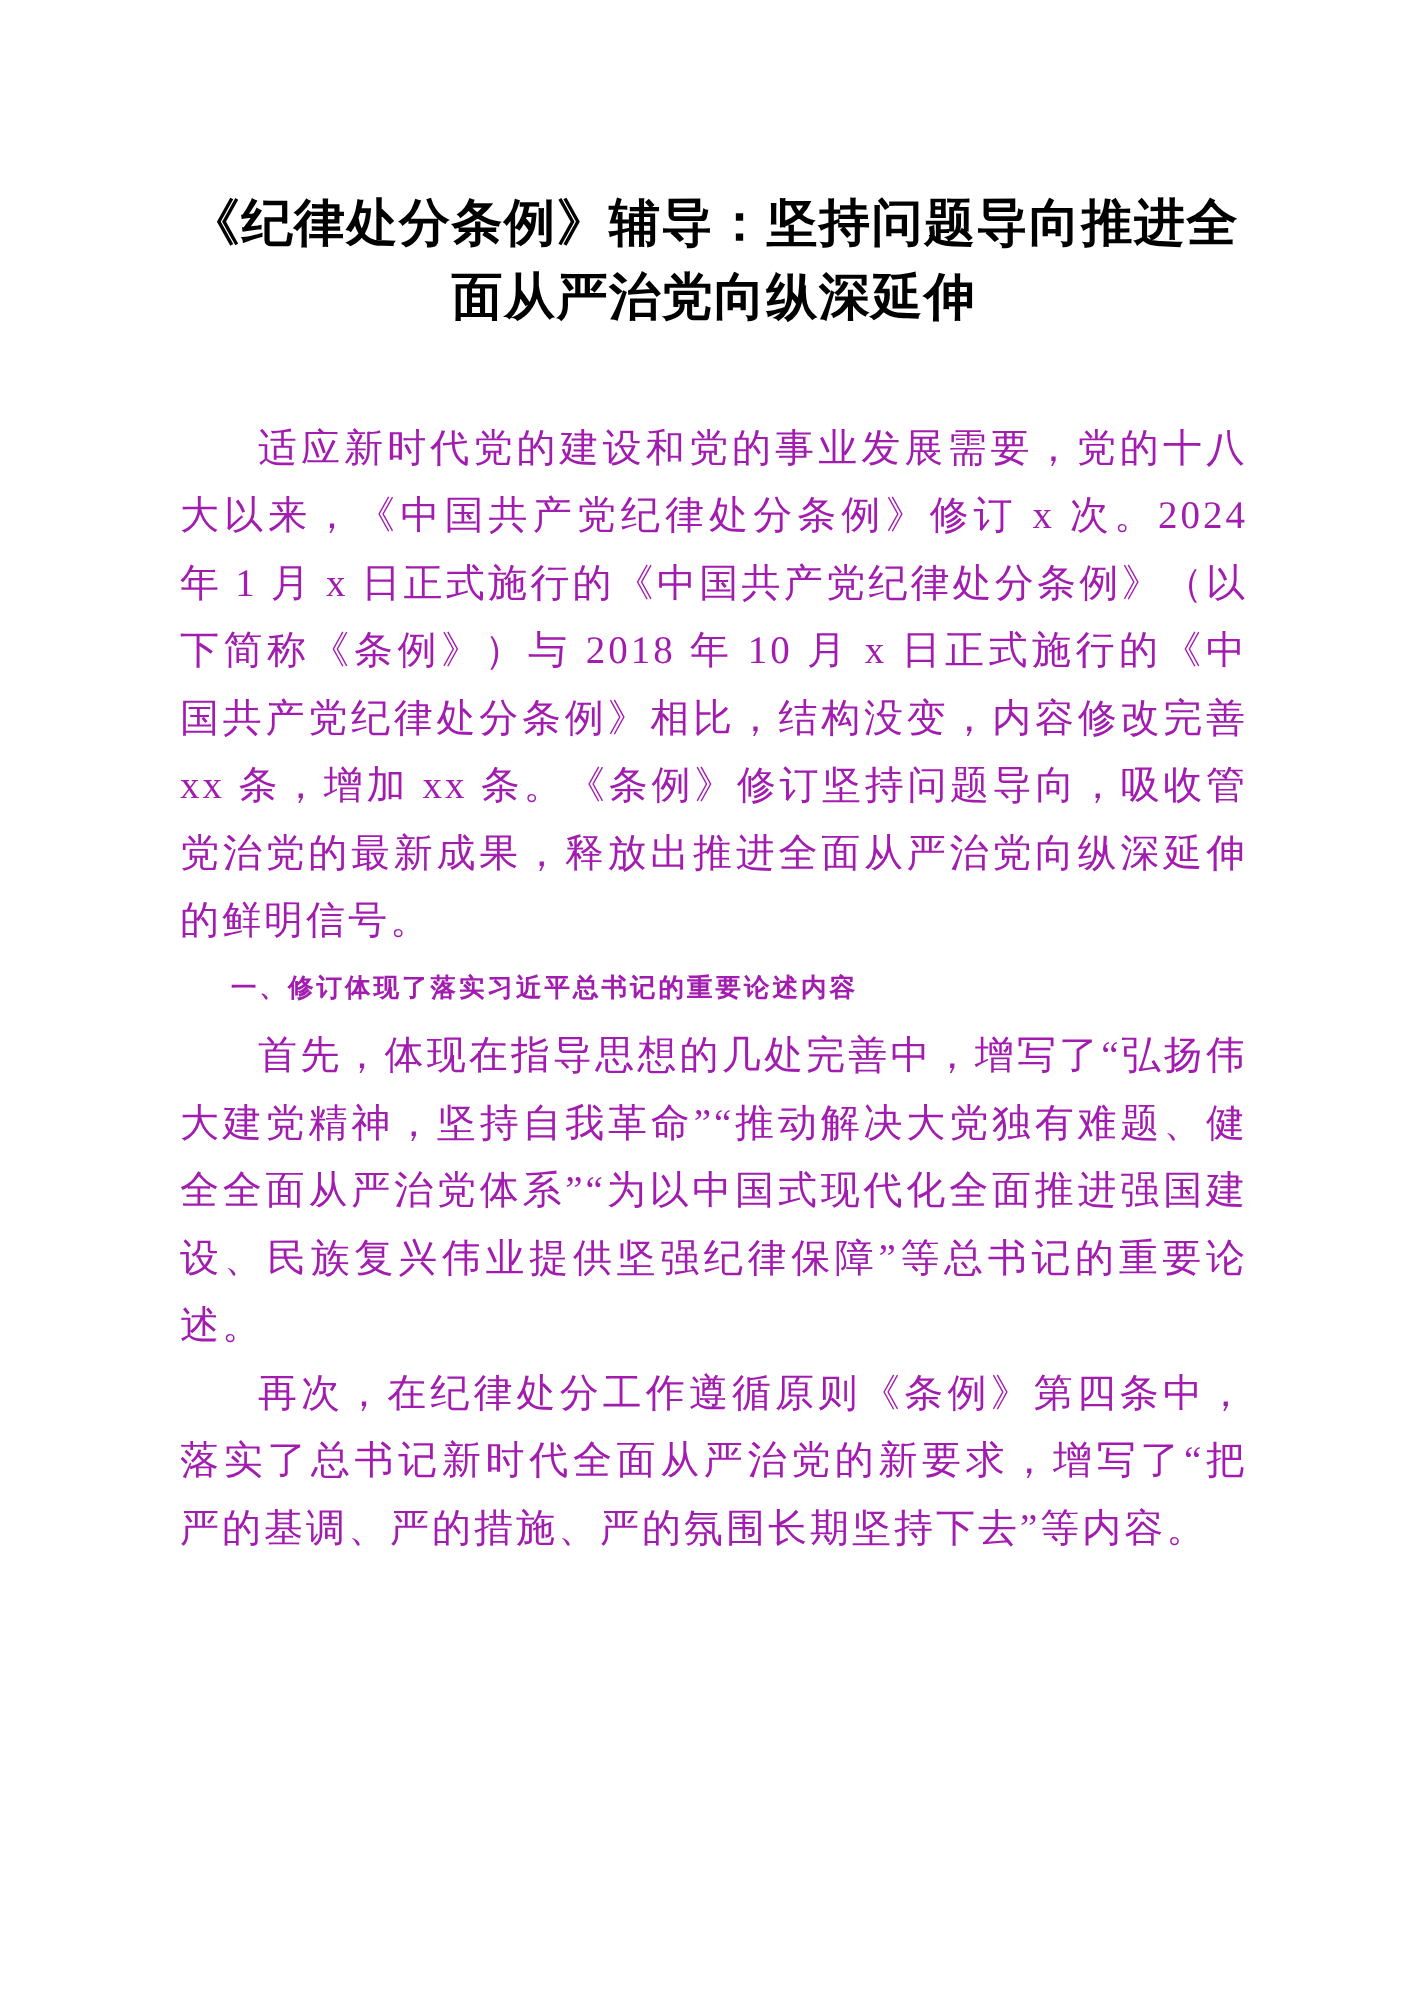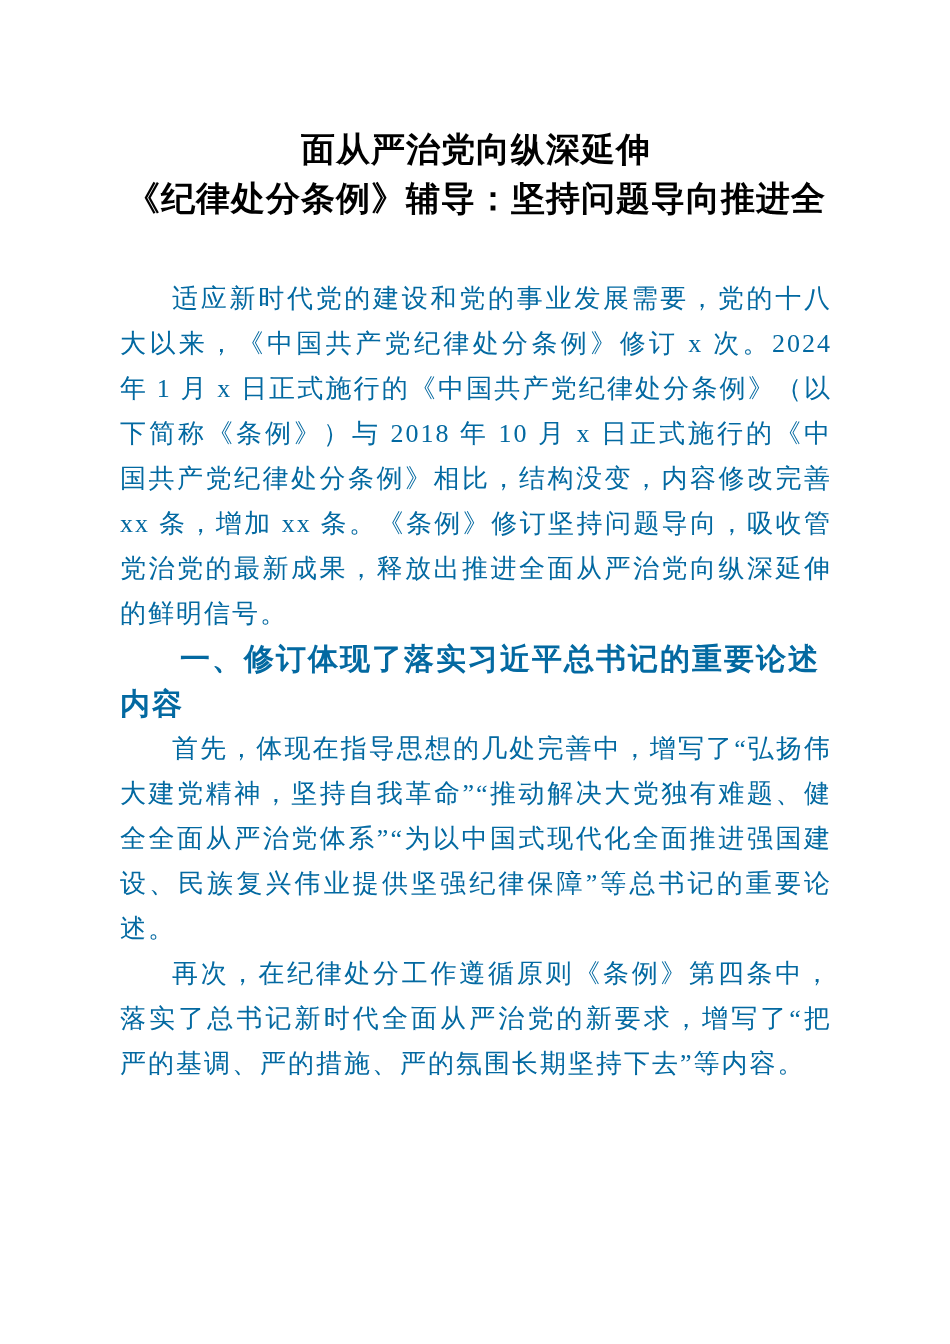--- a/index.html
+++ b/index.html
@@ -29,37 +29,37 @@
     display: block;
   }
   .doc-body p {
     margin: 0;
     font-size: 26px;
     line-height: 45px;
     letter-spacing: 2px;
     text-align: justify;
     text-justify: inter-ideograph;
     text-indent: 2em;
-    color: #0369a1;
+    color: #a21caf;
   }
   .doc-body p.section-heading {
     font-family: "Liberation Sans", "DejaVu Sans", sans-serif;
     font-weight: 700;
-    font-size: 30px;
+    font-size: 17px;
     text-align: left;
   }
 </style>
 </head>
 <body>
 
 <div class="doc-page">
 
   <h1 class="doc-title">
+    <span class="title-line">《纪律处分条例》辅导：坚持问题导向推进全</span>
     <span class="title-line">面从严治党向纵深延伸</span>
-    <span class="title-line">《纪律处分条例》辅导：坚持问题导向推进全</span>
   </h1>
 
   <div class="doc-body">
     <p>适应新时代党的建设和党的事业发展需要，党的十八大以来，《中国共产党纪律处分条例》修订 x 次。2024 年 1 月 x 日正式施行的《中国共产党纪律处分条例》（以下简称《条例》）与 2018 年 10 月 x 日正式施行的《中国共产党纪律处分条例》相比，结构没变，内容修改完善 xx 条，增加 xx 条。《条例》修订坚持问题导向，吸收管党治党的最新成果，释放出推进全面从严治党向纵深延伸的鲜明信号。</p>
 
     <p class="section-heading">一、修订体现了落实习近平总书记的重要论述内容</p>
 
     <p>首先，体现在指导思想的几处完善中，增写了“弘扬伟大建党精神，坚持自我革命”“推动解决大党独有难题、健全全面从严治党体系”“为以中国式现代化全面推进强国建设、民族复兴伟业提供坚强纪律保障”等总书记的重要论述。</p>
 
 

